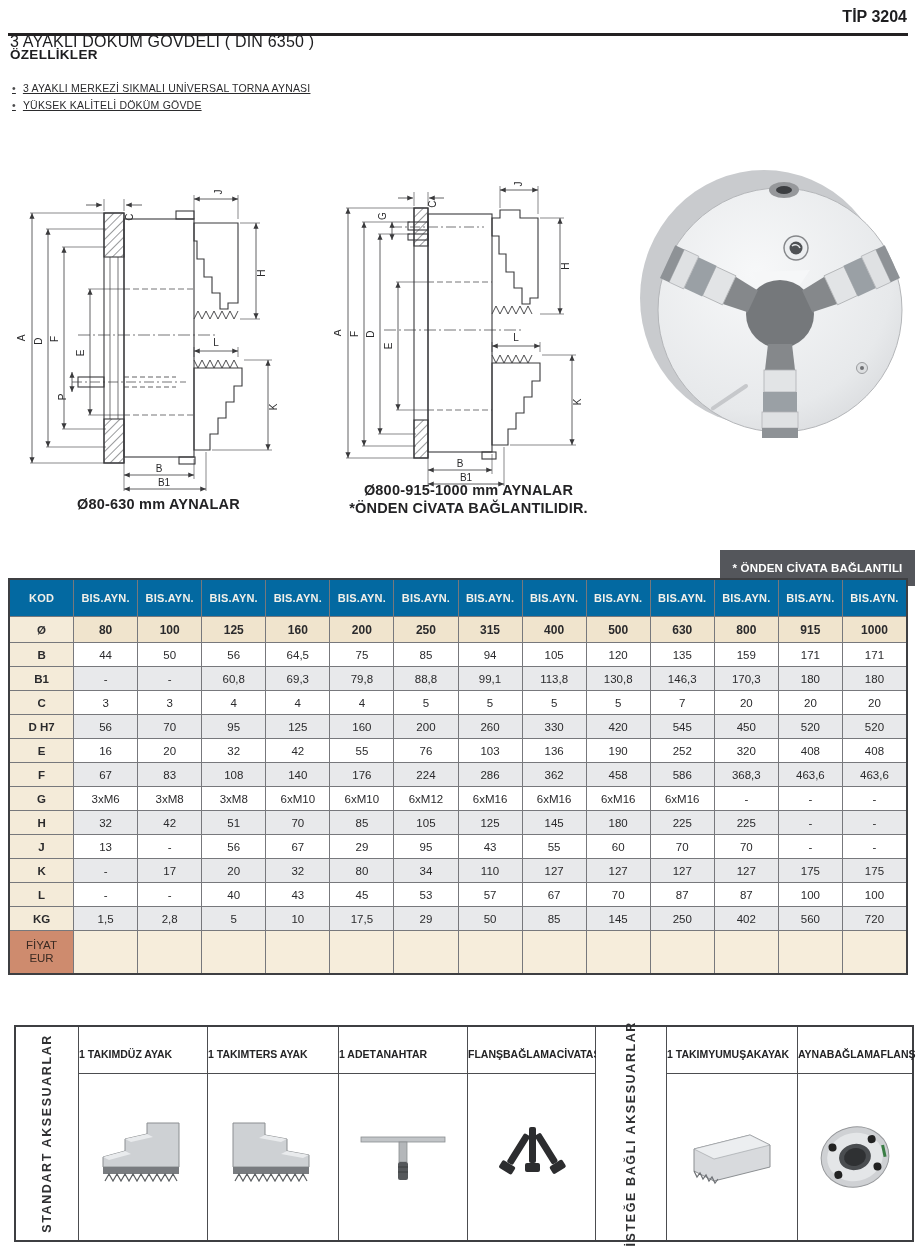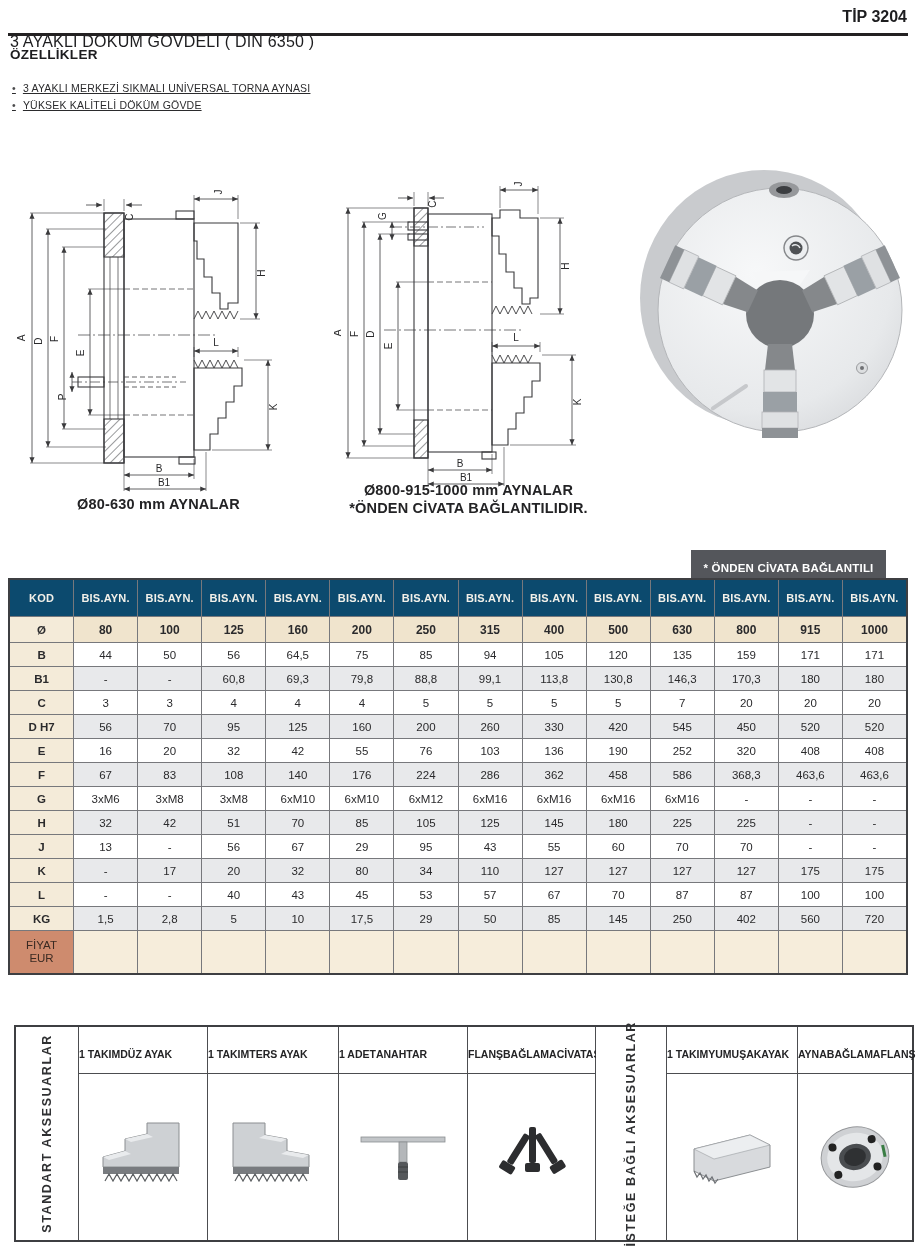--- a/index.html
+++ b/index.html
@@ -15,29 +15,29 @@
   ul.feat li::before{content:"•";margin-right:7px;color:#4a4a4c;}
   
   .d1{position:absolute;left:16px;top:183px;}
   .d2{position:absolute;left:334px;top:178px;}
   .photo{position:absolute;left:638px;top:146px;}
   .cap{position:absolute;font-weight:bold;font-size:14.5px;text-align:center;letter-spacing:.2px;color:#232325;}
   .cap1{left:16px;top:496px;width:285px;}
   .cap2{left:326px;top:481px;width:285px;line-height:18px;}
   svg text{font-family:"Liberation Sans",sans-serif;font-size:10px;fill:#2a2a2c;}
   
-  .badge{position:absolute;left:691px;top:550px;width:195px;height:36px;background:#54565b;color:#fff;
+  .badge{position:absolute;left:720px;top:550px;width:195px;height:36px;background:#54565b;color:#fff;
          font-weight:bold;font-size:11.5px;display:flex;align-items:center;justify-content:center;letter-spacing:.2px;}
   
   .spec{position:absolute;left:8px;top:578px;width:900px;display:grid;
         grid-template-columns:repeat(14,1fr);grid-template-rows:36px 25px repeat(12,23px) 42px;
         gap:1px;background:#77787c;border:2px solid #3e3f42;box-sizing:border-box;}
   .cell{display:flex;align-items:center;justify-content:center;background:#fff;
         font-size:11.5px;color:#2a2a2c;}
-  .th{background:#0c4a6e;color:#f2f0e9;font-weight:bold;font-size:11px;letter-spacing:.2px;}
+  .th{background:#0369a1;color:#f2f0e9;font-weight:bold;font-size:11px;letter-spacing:.2px;}
   .diam{background:#f0e4cd;font-weight:bold;font-size:12px;}
   .rowhead{background:#f4ebd9;font-weight:bold;font-size:11.5px;}
   .stripe{background:#e8e9eb;}
   .pricehead{background:#ce8b6e;font-weight:normal;flex-direction:column;line-height:13.5px;font-size:11.5px;color:#3a2a22;}
   .pricecell{background:#f6eddb;}
   
   .acc{position:absolute;left:14px;top:1025px;display:grid;
        grid-template-columns:62px 128px 130px 128px 127px 70px 130px 114px;
        grid-template-rows:46px 166px;gap:1px;background:#4c4d50;border:2px solid #3e3f42;box-sizing:border-box;}
   .acc>div{background:#fff;}

